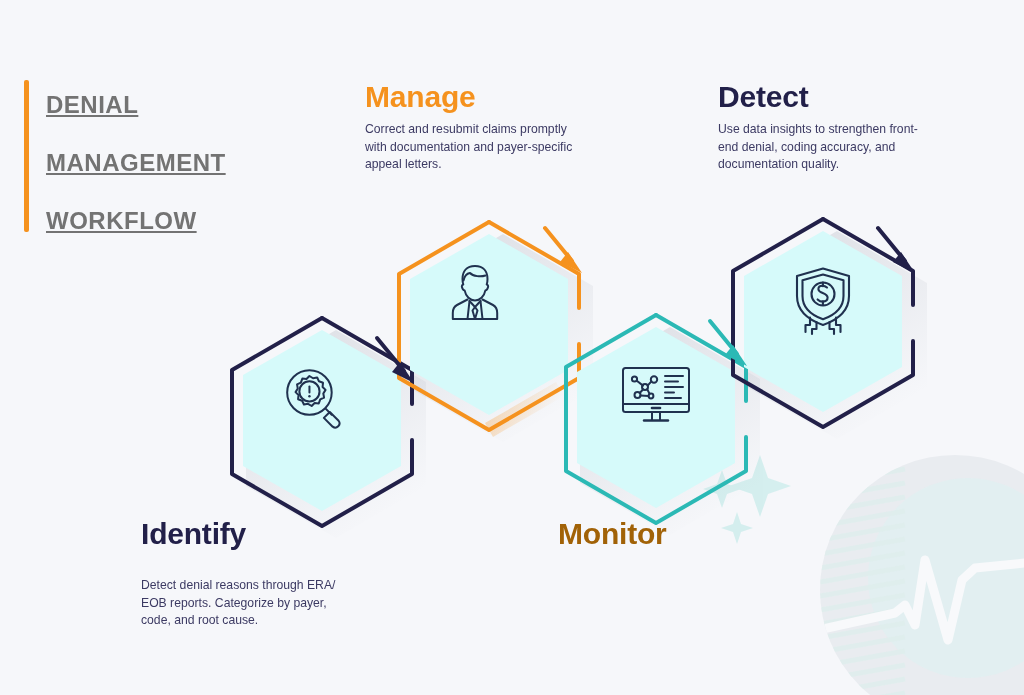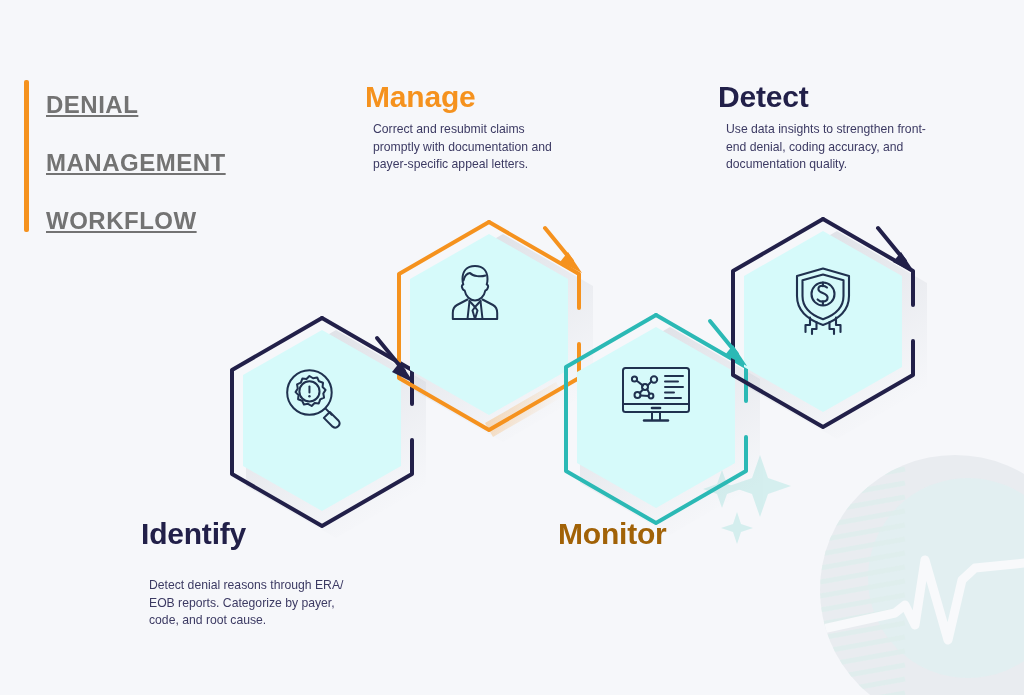--- a/index.html
+++ b/index.html
@@ -56,21 +56,21 @@
     width: 215px;
   }
   .step-title {
     margin: 0 0 9px 0;
     font-size: 30px;
     font-weight: 700;
     line-height: 1.0;
     letter-spacing: -0.2px;
   }
   .step-desc {
-    margin: 8px;
+    margin: 0;
     font-size: 12.2px;
     line-height: 17.6px;
     color: #3c3a63;
   }
   .t-navy  { color: #222049; }
   .t-orange{ color: #f5921e; }
   .t-teal  { color: #a16207; }
 
   #text-manage  { left: 365px; top: 82px; }
   #text-prevent { left: 718px; top: 82px; width: 218px; }

